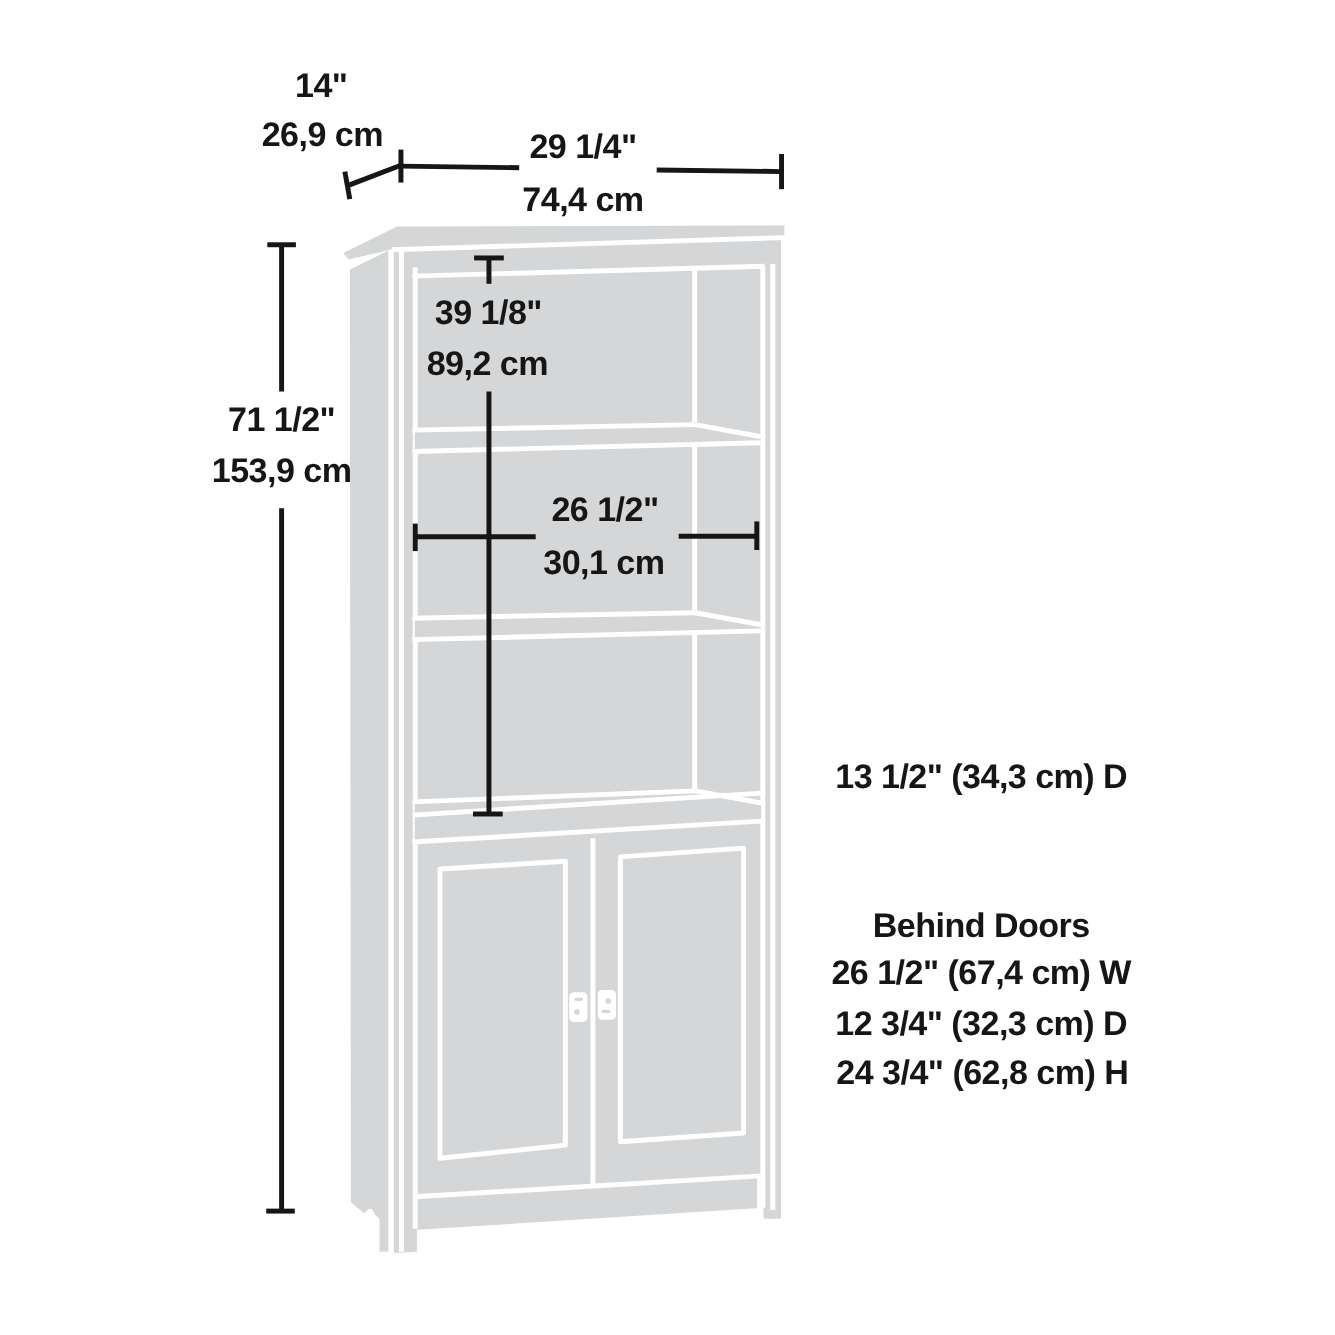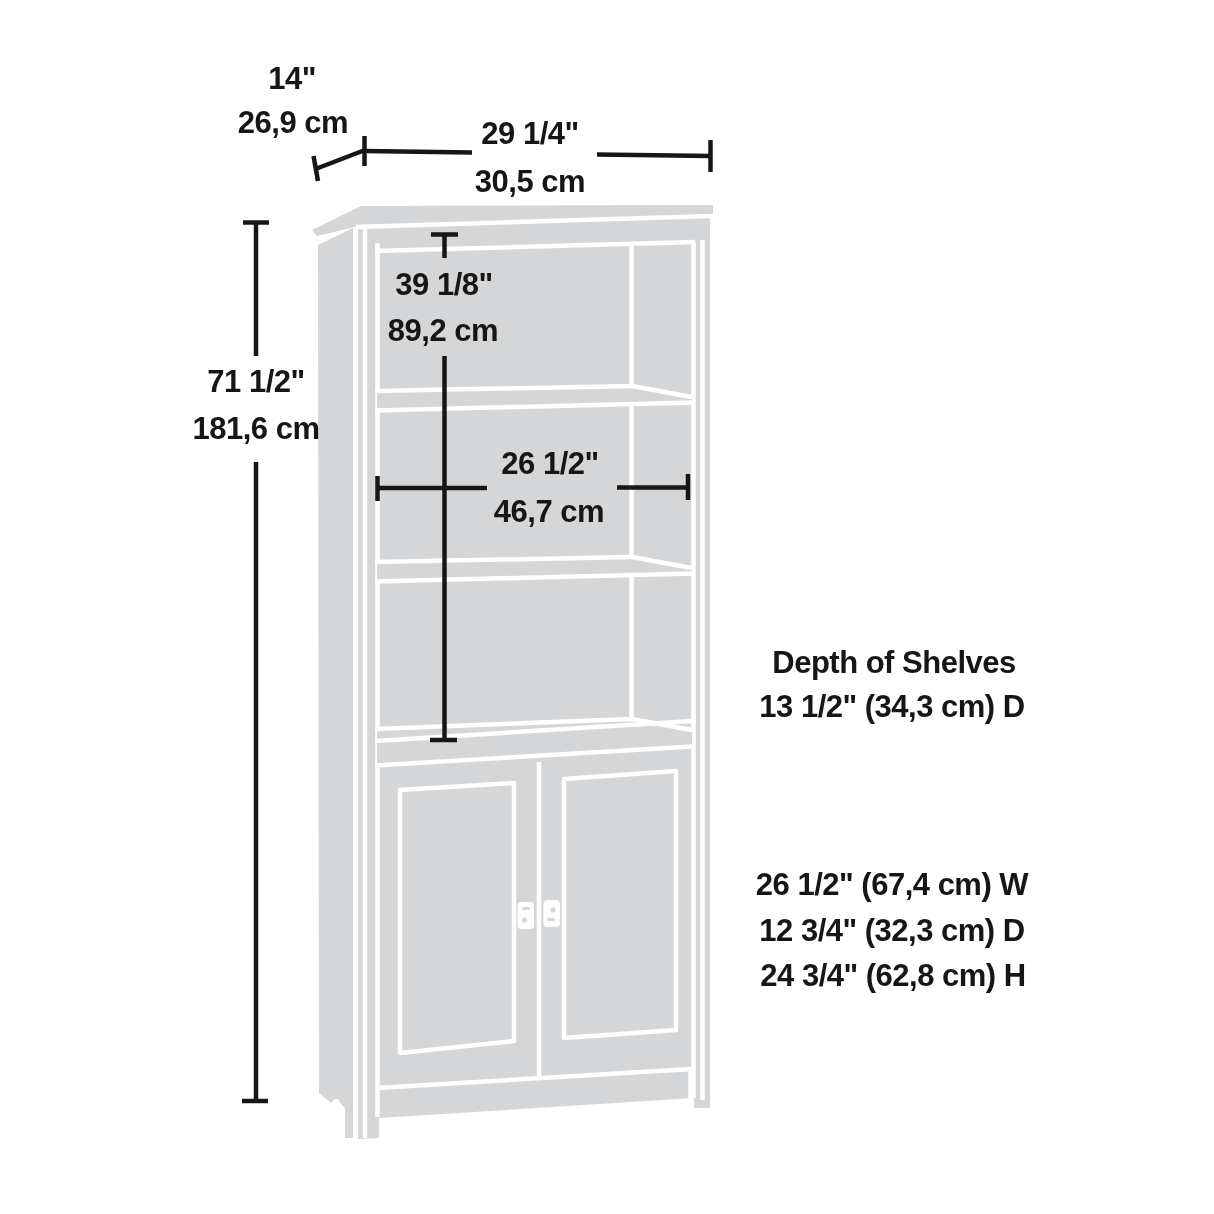--- a/index.html
+++ b/index.html
@@ -111,31 +111,31 @@
         <line class="k" x1="617" y1="487.5" x2="688" y2="487.5"></line>
         <line class="k" x1="688" y1="474" x2="688" y2="500"></line>
       </g>
     </g>
   </svg>
 
   <div class="lbl" style="left:292px;top:78px">14"</div>
   <div class="lbl" style="left:293px;top:122px">26,9 cm</div>
 
   <div class="lbl" style="left:530px;top:133px">29 1/4"</div>
-  <div class="lbl" style="left:530px;top:181px">30,5 cm</div>
+  <div class="lbl" style="left:530px;top:181px">74,4 cm</div>
 
   <div class="lbl" style="left:256px;top:381px">71 1/2"</div>
-  <div class="lbl" style="left:256px;top:428px">181,6 cm</div>
+  <div class="lbl" style="left:256px;top:428px">153,9 cm</div>
 
   <div class="lbl" style="left:444px;top:284px">39 1/8"</div>
   <div class="lbl" style="left:443px;top:330px">89,2 cm</div>
 
   <div class="lbl" style="left:550px;top:463px">26 1/2"</div>
-  <div class="lbl" style="left:549px;top:511px">46,7 cm</div>
+  <div class="lbl" style="left:549px;top:511px">30,1 cm</div>
 
-  <div class="lbl" style="left:894px;top:662px">Depth of Shelves</div>
   <div class="lbl" style="left:892px;top:706px">13 1/2" (34,3 cm) D</div>
 
+  <div class="lbl" style="left:892px;top:841px">Behind Doors</div>
   <div class="lbl" style="left:892px;top:884px">26 1/2" (67,4 cm) W</div>
   <div class="lbl" style="left:892px;top:930px">12 3/4" (32,3 cm) D</div>
   <div class="lbl" style="left:893px;top:975px">24 3/4" (62,8 cm) H</div>
 
 </div>
 
 </body></html>

